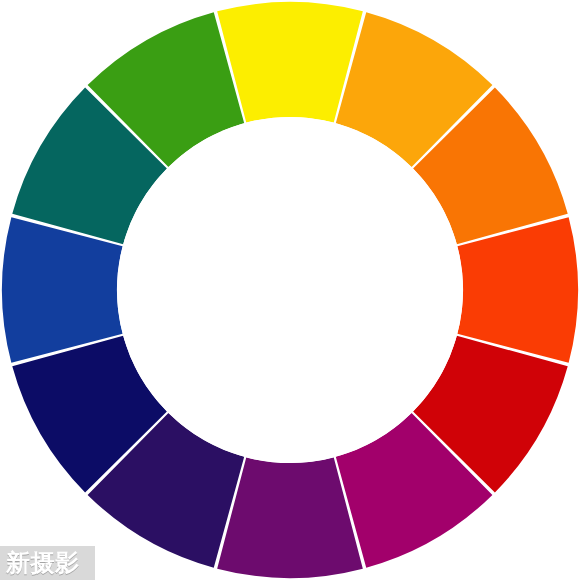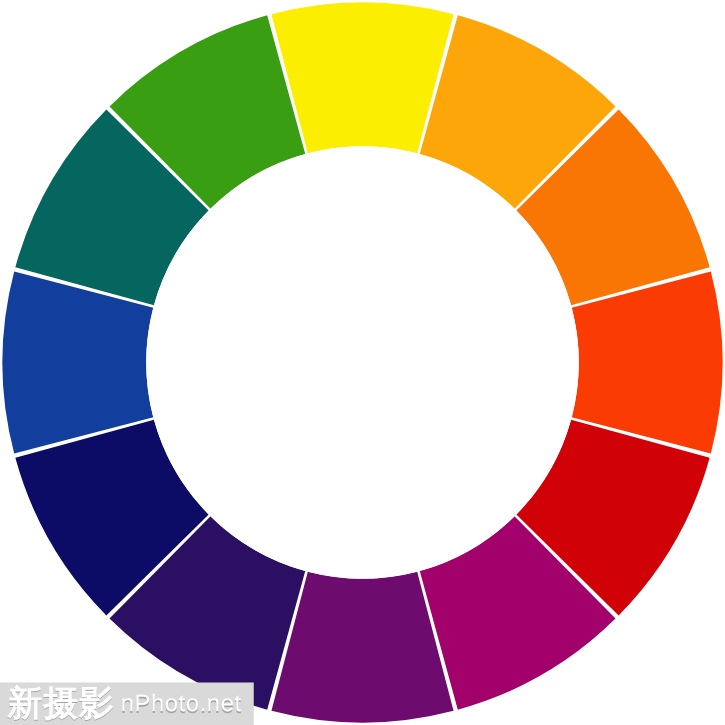--- a/index.html
+++ b/index.html
@@ -39,21 +39,21 @@
     font-size: 19px;
     letter-spacing: 0.5px;
     line-height: 1;
     text-shadow: 0 1px 0 rgba(120,120,120,0.55);
     white-space: nowrap;
     user-select: none;
   }
   #watermark .wm-cjk {
     font-family: "DejaVu Sans", sans-serif;
     font-weight: 700;
-    font-size: 28px;
+    font-size: 24px;
     margin-right: 5px;
   }
   #watermark .wm-latin {
     font-family: "Liberation Sans", sans-serif;
     font-weight: 400;
     font-size: 19px;
   }
 </style>
 </head>
 <body>
@@ -97,14 +97,13 @@
         <path d="M 87.60 85.11 A 288 288 0 0 1 213.76 12.27 L 244.20 123.17 A 173 173 0 0 0 168.42 166.93 Z" fill="#3A9E13">
           <title>Green</title>
         </path>
       </g>
     <circle id="wheel-hub" cx="290" cy="290" r="173" fill="#ffffff"></circle>
   </svg>
 </div>
 
 <div id="watermark">
   <span class="wm-cjk">新摄影</span>
-  <span class="wm-latin">nPhoto.net</span>
 </div>
 
 </body></html>

